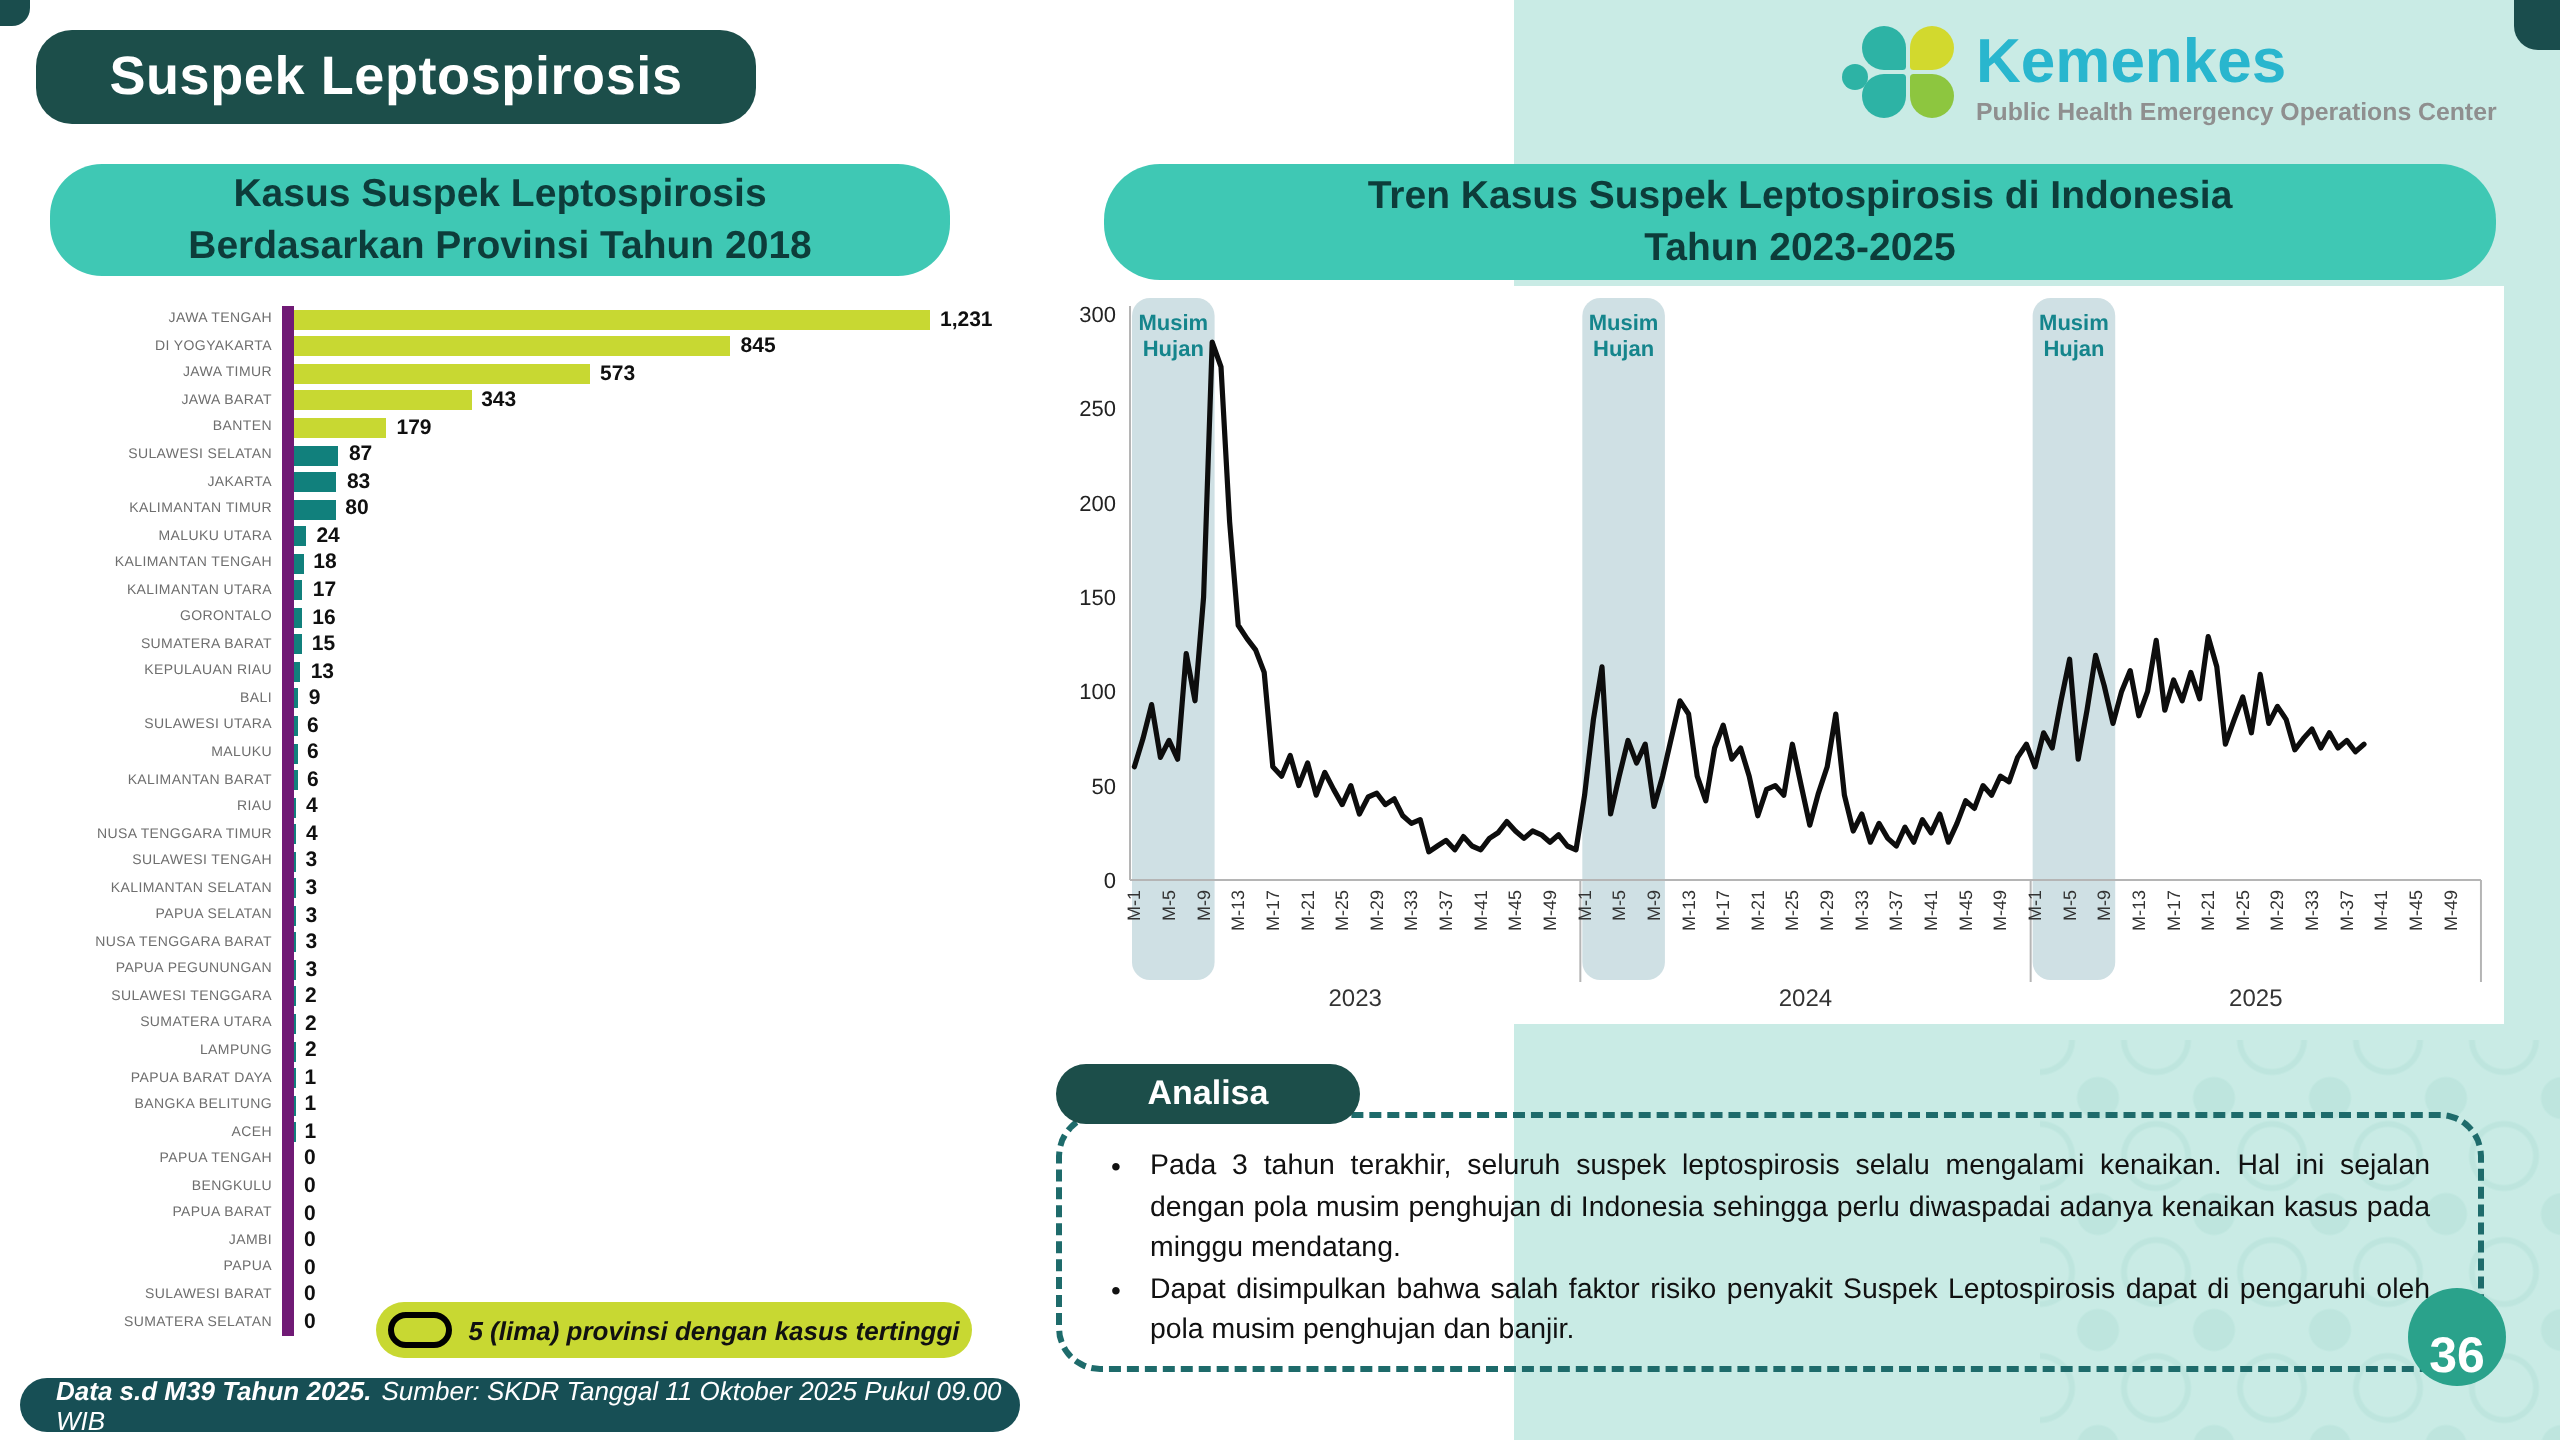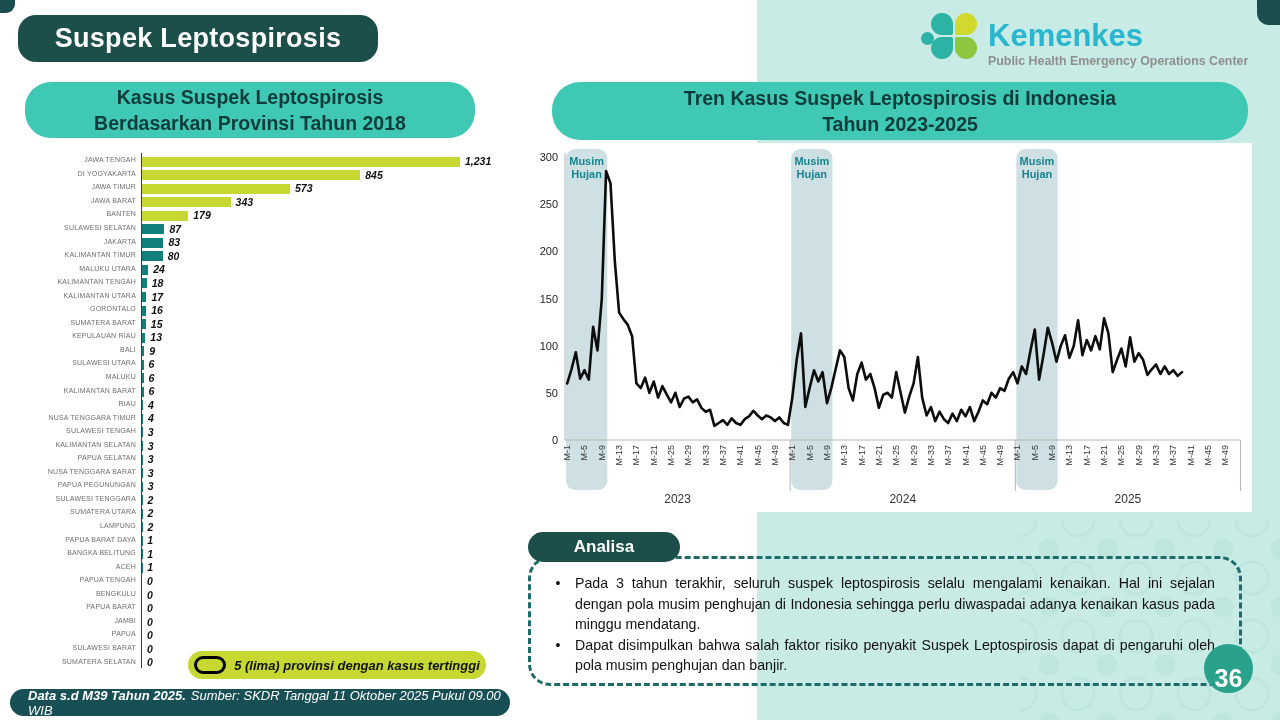--- a/index.html
+++ b/index.html
@@ -12,42 +12,42 @@
                        radial-gradient(circle at 50% 50%, transparent 14px, #aadcd2 15px, #aadcd2 17px, transparent 18px);
       background-size:58px 58px, 58px 58px;background-position:0 0, 29px 29px;}
   
   .corner-tl{position:absolute;left:0;top:0;width:15px;height:13px;background:#1a4d4d;border-radius:0 0 9px 0;}
   .corner-tr{position:absolute;left:1257px;top:0;width:23px;height:25px;background:#1a4d4d;border-radius:0 0 0 12px;}
   
   .main-title{position:absolute;left:18px;top:15px;width:360px;height:47px;background:#1c4e4a;
       border-radius:18px;display:flex;align-items:center;justify-content:center;
       color:#ffffff;font-size:27px;font-weight:bold;letter-spacing:.3px;}
   
-  .logo{position:absolute;left:924px;top:10px;display:flex;align-items:flex-end;}
+  .logo{position:absolute;left:924px;top:10px;display:flex;align-items:center;}
   .flower{position:relative;width:56px;height:58px;}
   .petal{position:absolute;width:22px;height:22px;}
   .p-nw{left:7px;top:3px;background:#2db3a5;border-radius:50% 50% 8% 50%;}
   .p-ne{left:31px;top:3px;background:#d2d92e;border-radius:50% 50% 50% 8%;}
   .p-sw{left:7px;top:27px;background:#2db3a5;border-radius:50% 8% 50% 50%;}
   .p-se{left:31px;top:27px;background:#8dc63f;border-radius:8% 50% 50% 50%;}
   .p-dot{position:absolute;left:-3px;top:22px;width:13px;height:13px;border-radius:50%;background:#2db3a5;}
   .logo-text{margin-left:8px;}
   .logo-name{font-size:31px;font-weight:bold;color:#29b6ce;line-height:1;}
   .logo-sub{font-size:12.4px;font-weight:bold;color:#8f8f8f;margin-top:3px;}
   
   .pill-title{position:absolute;background:#3fc8b4;color:#0d3c3a;font-weight:bold;text-align:center;
       display:flex;flex-direction:column;justify-content:center;}
   .left-pill{left:25px;top:82px;width:450px;height:56px;border-radius:26px;font-size:19.5px;line-height:1.35;}
   .right-pill{left:552px;top:82px;width:696px;height:58px;border-radius:28px;font-size:19.5px;line-height:1.35;}
   
   .bar-chart{position:absolute;left:12px;top:153px;width:498px;height:516px;}
   .bar-row{display:flex;align-items:center;height:13.55px;}
   .bar-label{width:124px;text-align:right;padding-right:5px;font-size:7px;color:#6e6e6e;
       white-space:nowrap;letter-spacing:.2px;}
-  .bar-track{flex:1;display:flex;align-items:flex-end;border-left:1px solid #701a75;height:100%;font-style:italic;}
+  .bar-track{flex:1;display:flex;align-items:center;border-left:6px solid #701a75;height:100%;}
   .bar{height:10px;}
   .bar-val{font-size:10.5px;font-weight:bold;color:#101010;margin-left:5px;line-height:1;}
   
   .legend{position:absolute;left:188px;top:651px;width:298px;height:28px;background:#c8d832;
       border-radius:14px;display:flex;align-items:center;justify-content:center;}
   .legend-icon{width:26px;height:12px;border:3px solid #000;border-radius:9px;margin-right:8px;}
   .legend-text{font-size:13px;font-weight:bold;font-style:italic;color:#111;}
   
   .footer{position:absolute;left:10px;top:689px;width:482px;height:27px;background:#174f55;
       border-radius:14px;display:flex;align-items:center;padding:0 0 0 18px;color:#fff;

